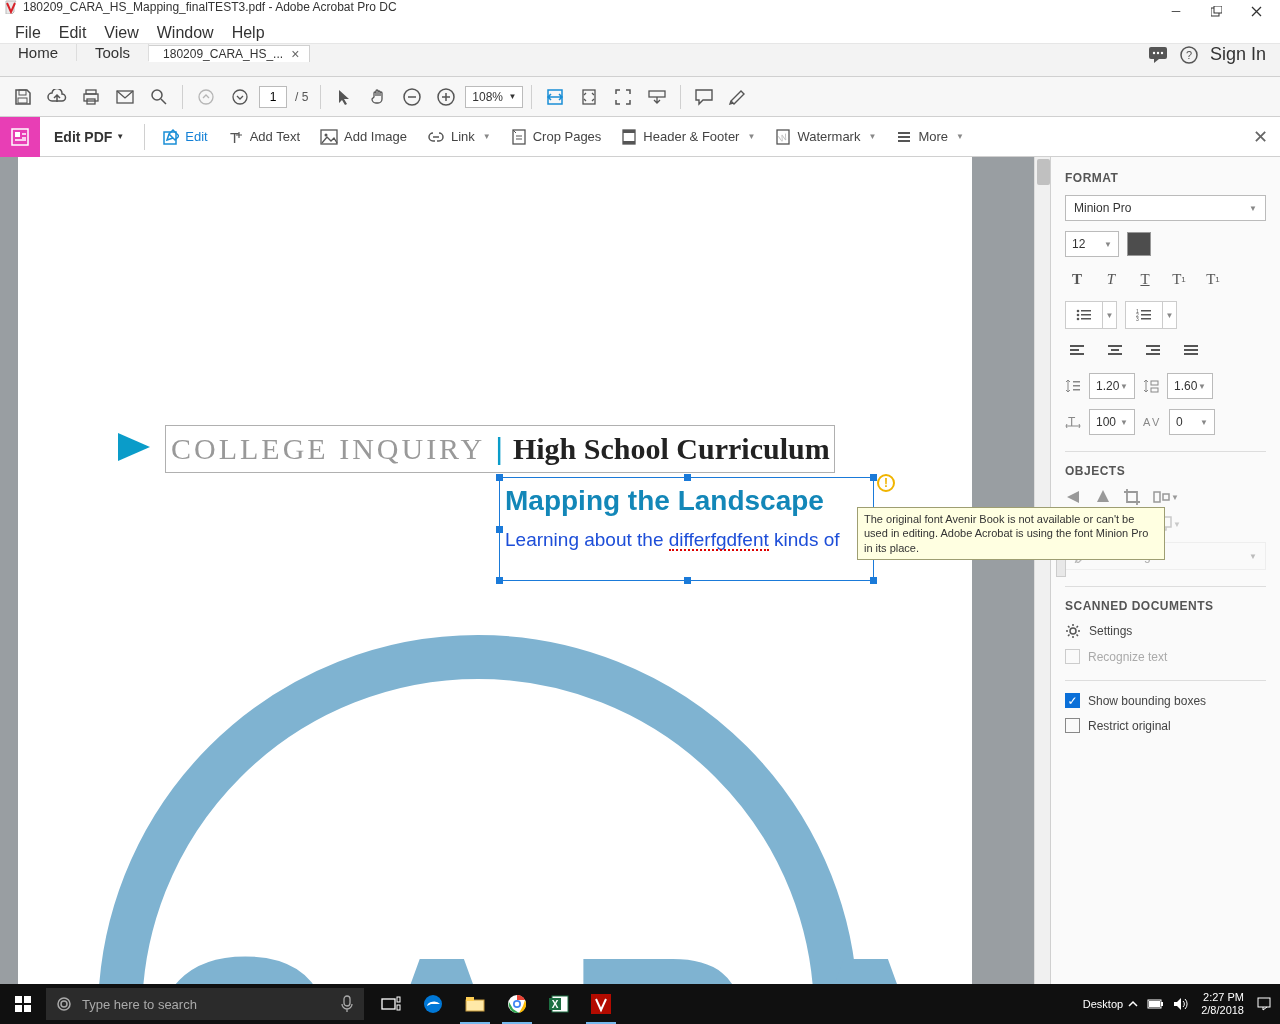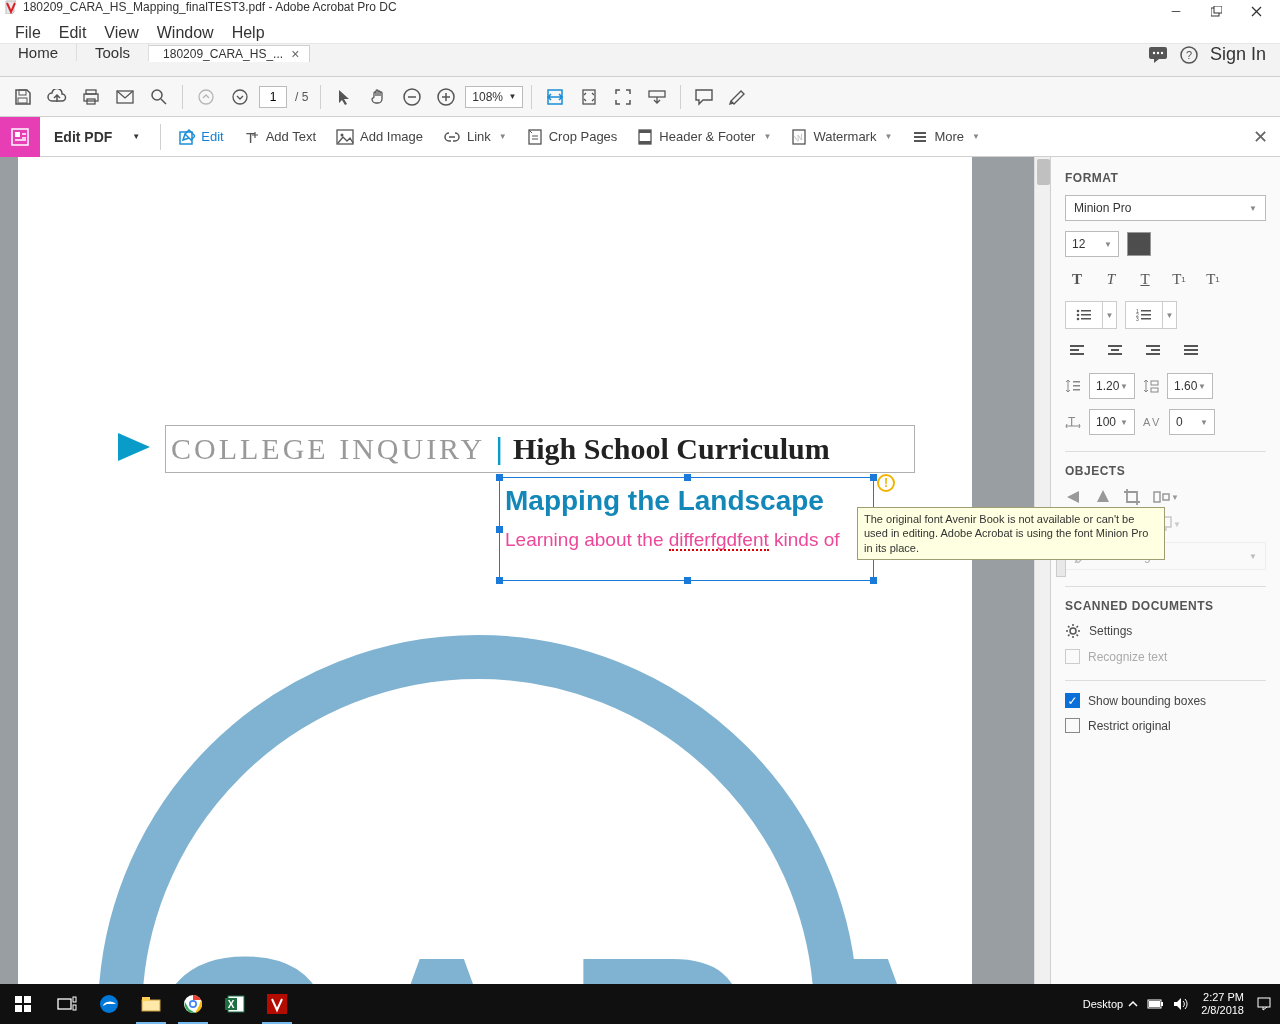--- a/index.html
+++ b/index.html
@@ -20,38 +20,38 @@
 .icn{display:inline-flex;align-items:center;justify-content:center}
 svg{display:block}
 .toolbar{height:40px;background:#f7f7f7;border-bottom:1px solid #d0d0d0;display:flex;align-items:center;padding:0 8px;gap:4px}
 .tbtn{width:30px;height:30px;display:flex;align-items:center;justify-content:center;color:#555}
 .tsep{width:1px;height:24px;background:#d0d0d0;margin:0 4px}
 .pagenum{width:28px;height:22px;border:1px solid #bbb;text-align:center;font-size:12px;background:#fff}
 .pageof{font-size:12px;color:#555;margin:0 4px}
 .zoom{width:58px;height:22px;border:1px solid #bbb;background:#fff;display:flex;align-items:center;justify-content:space-between;padding:0 6px;font-size:12px}
 .editbar{height:40px;background:#fff;border-bottom:1px solid #d0d0d0;display:flex;align-items:center;position:relative}
 .pinkbox{width:40px;height:40px;background:#e83eb5;display:flex;align-items:center;justify-content:center}
-.editpdf{padding:0 14px;font-size:14px;font-weight:600;color:#333;display:flex;align-items:center;gap:20px}
+.editpdf{padding:0 14px;font-size:14px;font-weight:600;color:#333;display:flex;align-items:center;gap:4px}
 .editbar .sep{width:1px;height:26px;background:#d0d0d0;margin:0 6px}
 .ebtn{display:flex;align-items:center;gap:6px;padding:0 10px;font-size:13px;color:#444;height:30px}
 .ebtn.blue{color:#1380d6}
 .ebtn .dd{font-size:8px;color:#888;margin-left:2px}
 .editbar .closex{margin-left:auto;margin-right:12px;font-size:18px;color:#666}
 .workarea{display:flex;height:842px;position:relative}
 .docview{flex:1;background:#999ea2;position:relative;overflow:hidden}
 .page{position:absolute;left:18px;top:0;width:954px;height:842px;background:#fff}
 .triangle{position:absolute;left:100px;top:276px;width:0;height:0;border-left:32px solid #0a9cc9;border-top:14px solid transparent;border-bottom:14px solid transparent}
-.hdrbox{position:absolute;left:147px;top:268px;width:750px;height:48px;border:1px solid #b0b0b0;display:flex;align-items:center;padding-left:5px}
+.hdrbox{position:absolute;left:147px;top:268px;width:670px;height:48px;border:1px solid #b0b0b0;display:flex;align-items:center;padding-left:5px}
 .hdrbox .ci{font-family:Georgia,serif;font-size:30px;color:#999;letter-spacing:3px}
 .hdrbox .pipe{color:#0a9cc9;font-size:30px;margin:0 10px;font-weight:300}
 .hdrbox .hsc{font-family:Georgia,serif;font-size:30px;font-weight:900;color:#222;letter-spacing:0px}
 .selbox{position:absolute;left:481px;top:320px;width:375px;height:104px;border:1px solid #1a7ad9}
 .selhandle{position:absolute;width:7px;height:7px;background:#1a7ad9}
 .maptitle{position:absolute;left:487px;top:328px;font-size:28px;font-weight:700;color:#1387b8}
-.subline{position:absolute;left:487px;font-size:19px;color:#ec4899}
+.subline{position:absolute;left:487px;font-size:19px;color:#1d4ed8}
 .redsquig{position:absolute;border-bottom:2px dotted #d00}
 .warnbadge{position:absolute;left:859px;top:317px;width:18px;height:18px;border:2px solid #f0b400;border-radius:50%;display:flex;align-items:center;justify-content:center;color:#f0b400;font-weight:bold;font-size:12px}
 .tooltip{position:absolute;left:857px;top:350px;width:308px;background:#ffffe1;border:1px solid #9e9e72;padding:4px 6px;font-size:11px;color:#333;line-height:1.3;z-index:20}
 .bigarc{position:absolute;left:80px;top:480px;width:760px;height:760px;border:44px solid #7fb3d1;border-radius:50%}
 .cara{position:absolute;font-family:Arial,sans-serif;font-weight:900;color:#7fb3d1}
 .vscroll{position:absolute;right:-1px;top:0;width:17px;height:842px;background:#f0f0f0;border-left:1px solid #ddd}
 .vthumb{position:absolute;left:2px;top:2px;width:13px;height:26px;background:#c0c0c0;border-radius:2px}
 .collapse{position:absolute;top:380px;width:10px;height:40px;background:#e8e8e8;border:1px solid #ccc;display:flex;align-items:center;justify-content:center;font-size:9px;color:#666}
 .sidepanel{width:230px;background:#fafafa;border-left:1px solid #d0d0d0;padding:14px 14px;overflow:hidden;font-size:12px}
 .sphdr{font-size:12px;font-weight:700;color:#555;letter-spacing:0.5px;margin-bottom:10px}
@@ -592,20 +592,33 @@
 
 <div class="taskbar">
   <div class="startbtn">
       <svg width="16" height="16">
         <rect x="0" y="0" width="7" height="7" fill="#fff"></rect>
         <rect x="9" y="0" width="7" height="7" fill="#fff"></rect>
         <rect x="0" y="9" width="7" height="7" fill="#fff"></rect>
         <rect x="9" y="9" width="7" height="7" fill="#fff"></rect>
       </svg>
     </div>
+  <div class="searchbox">
+    <svg width="16" height="16">
+        <circle cx="8" cy="8" r="6" fill="none" stroke="#aaa" stroke-width="1.5"></circle>
+        <circle cx="8" cy="8" r="3" fill="none" stroke="#aaa" stroke-width="1.5"></circle>
+      </svg>
+    <span>Type here to search</span>
+    <span style="margin-left:auto">
+        <svg width="14" height="18">
+          <rect x="4" y="1" width="6" height="10" rx="3" fill="none" stroke="#aaa" stroke-width="1.3"></rect>
+          <path d="M2 9 a5 5 0 0 0 10 0 M7 14 v3" stroke="#aaa" fill="none" stroke-width="1.3"></path>
+        </svg>
+      </span>
+  </div>
   <div class="tbicon">
       <svg width="20" height="16">
         <rect x="1" y="3" width="13" height="10" fill="none" stroke="#fff" stroke-width="1.3"></rect>
         <rect x="16" y="1" width="3" height="5" fill="none" stroke="#fff"></rect>
         <rect x="16" y="9" width="3" height="5" fill="none" stroke="#fff"></rect>
       </svg>
     </div>
   <div class="tbicon">
       <svg width="20" height="20">
         <circle cx="10" cy="10" r="9" fill="#0078d7"></circle>

